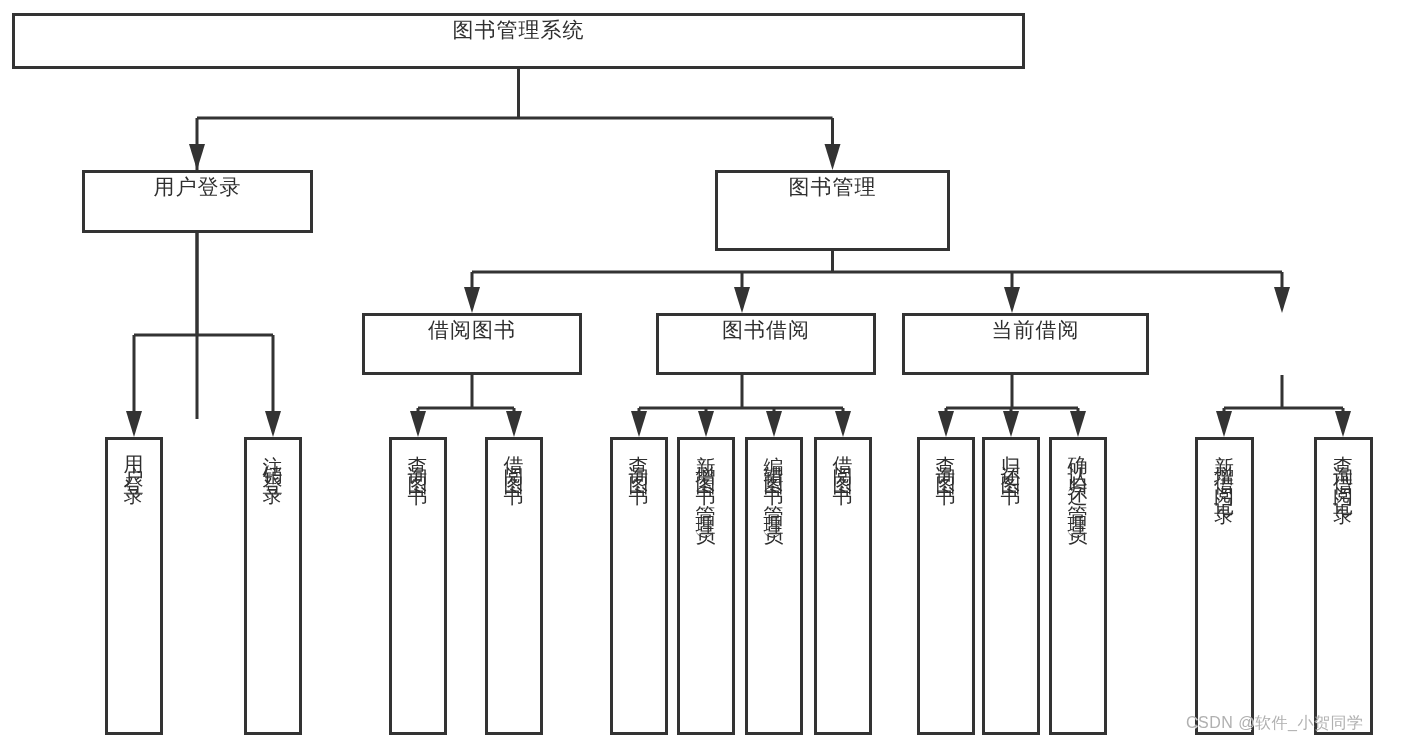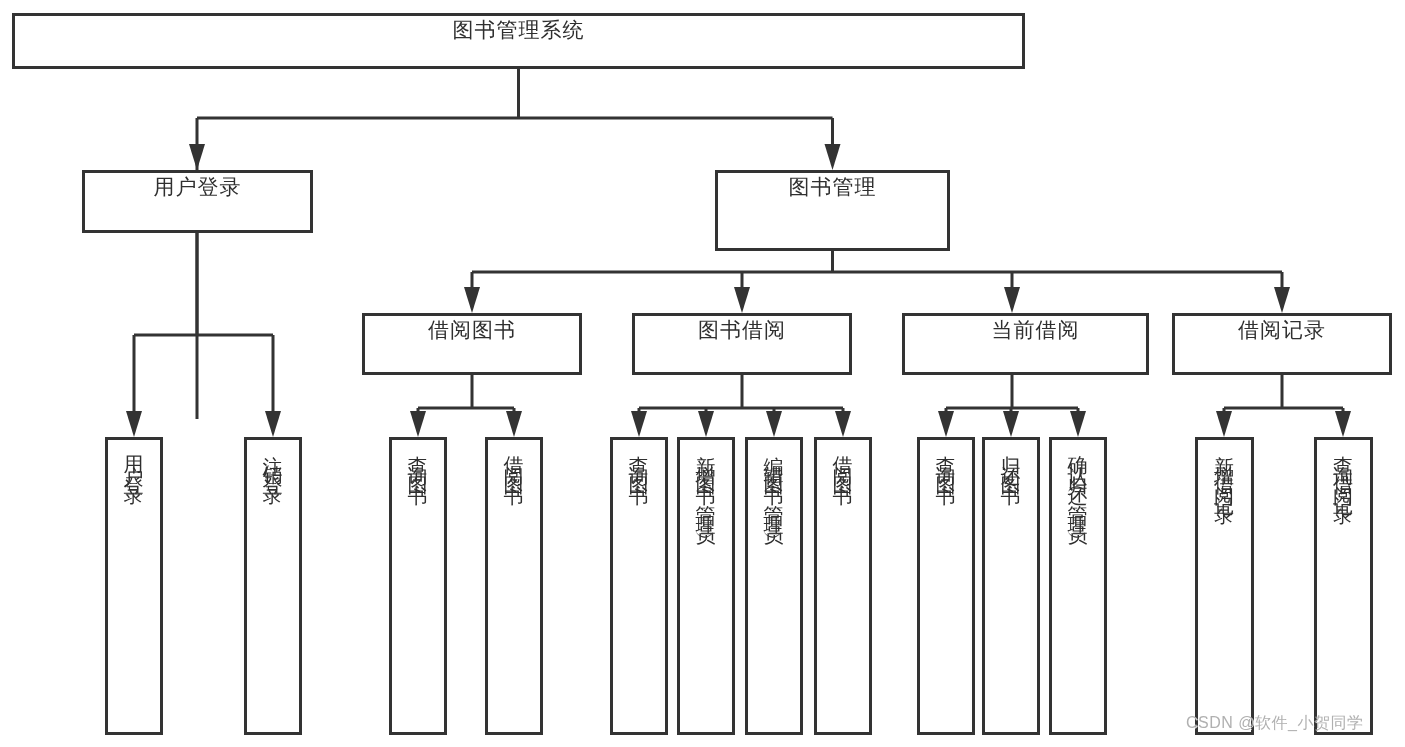--- a/index.html
+++ b/index.html
@@ -99,28 +99,25 @@
   <div class="box hbox" style="left:82px; top:170px; width:231px; height:63px;">
     <span>用户登录</span>
   </div>
   <div class="box hbox" style="left:715px; top:170px; width:235px; height:81px;">
     <span>图书管理</span>
   </div>
 
   <div class="box hbox" style="left:362px; top:313px; width:220px; height:62px;">
     <span>借阅图书</span>
   </div>
-  <div class="box hbox" style="left:632px; top:313px; width:220px; height:62px;">
+  <div class="box hbox" style="left:656px; top:313px; width:220px; height:62px;">
     <span>图书借阅</span>
   </div>
   <div class="box hbox" style="left:902px; top:313px; width:247px; height:62px;padding-left:20px;">
     <span>当前借阅</span>
-  </div>
-  <div class="box hbox" style="left:1172px; top:313px; width:220px; height:62px;">
-    <span>借阅记录</span>
   </div>
 
   <div class="box leaf" style="left:105px; top:437px; width:58px; height:298px;">
     <span class="vtext">用户登录</span>
   </div>
   <div class="box leaf" style="left:244px; top:437px; width:58px; height:298px;">
     <span class="vtext">注销登录</span>
   </div>
 
   <div class="box leaf" style="left:389px; top:437px; width:58px; height:298px;">

